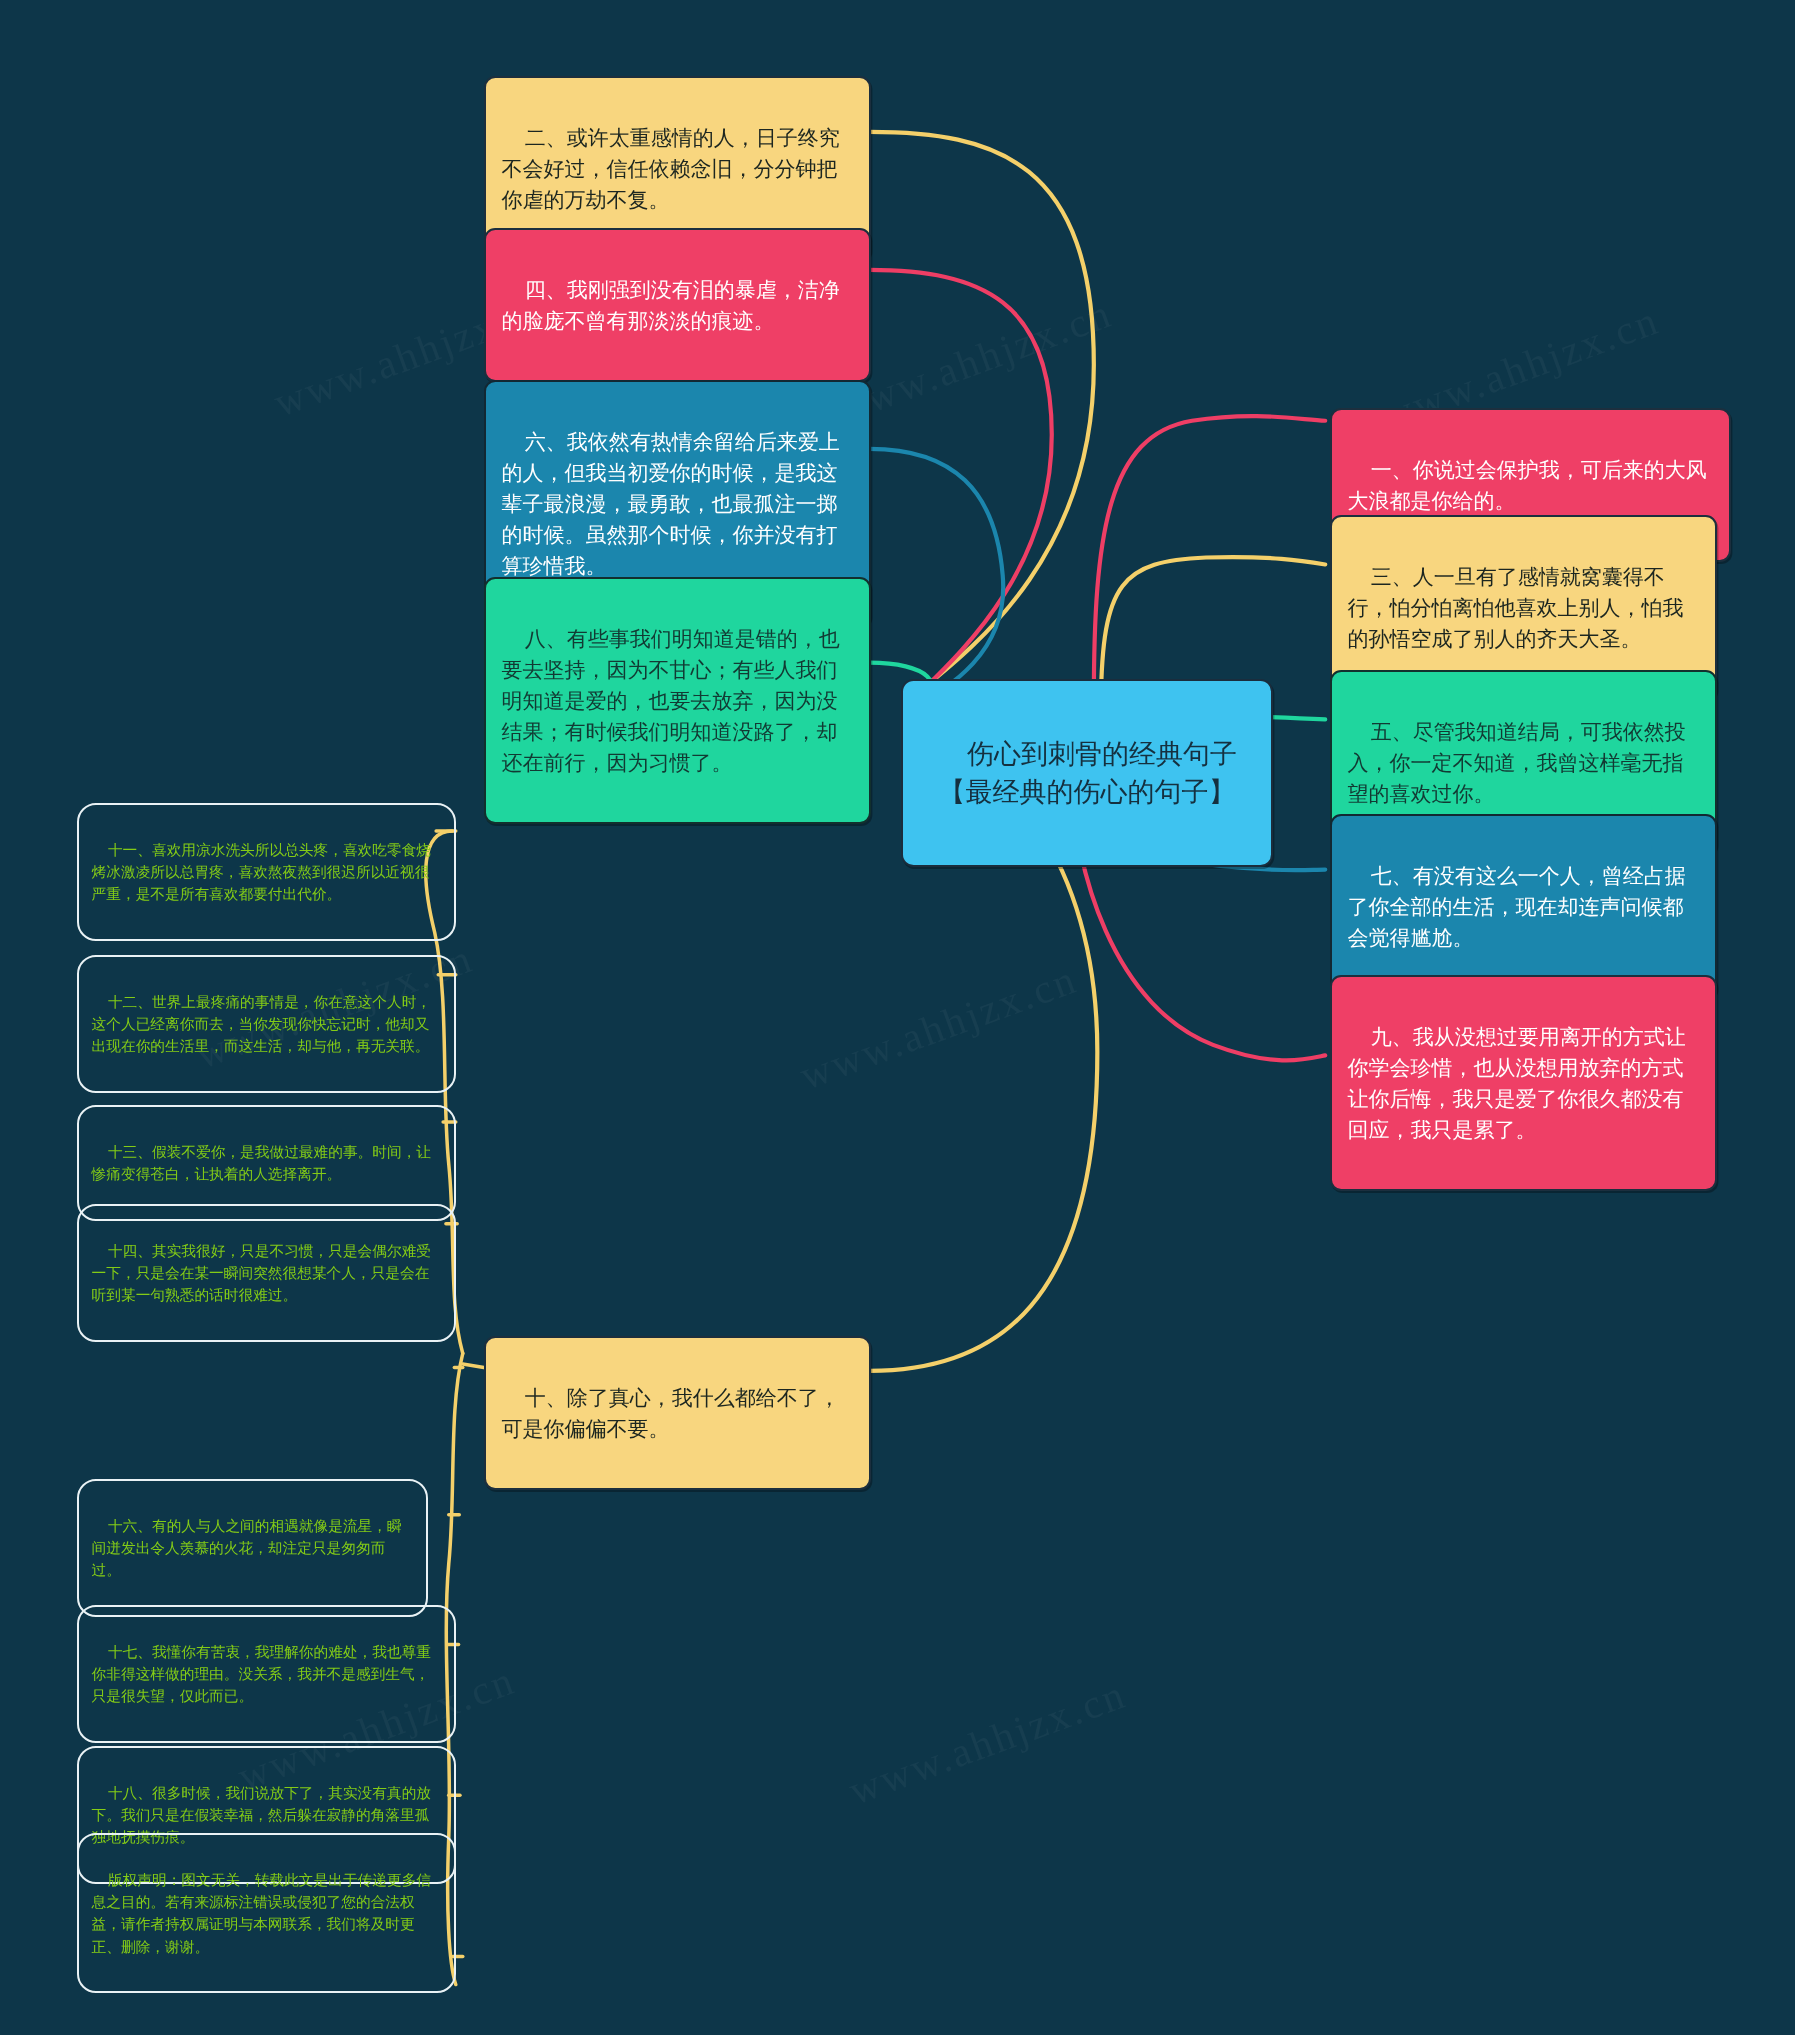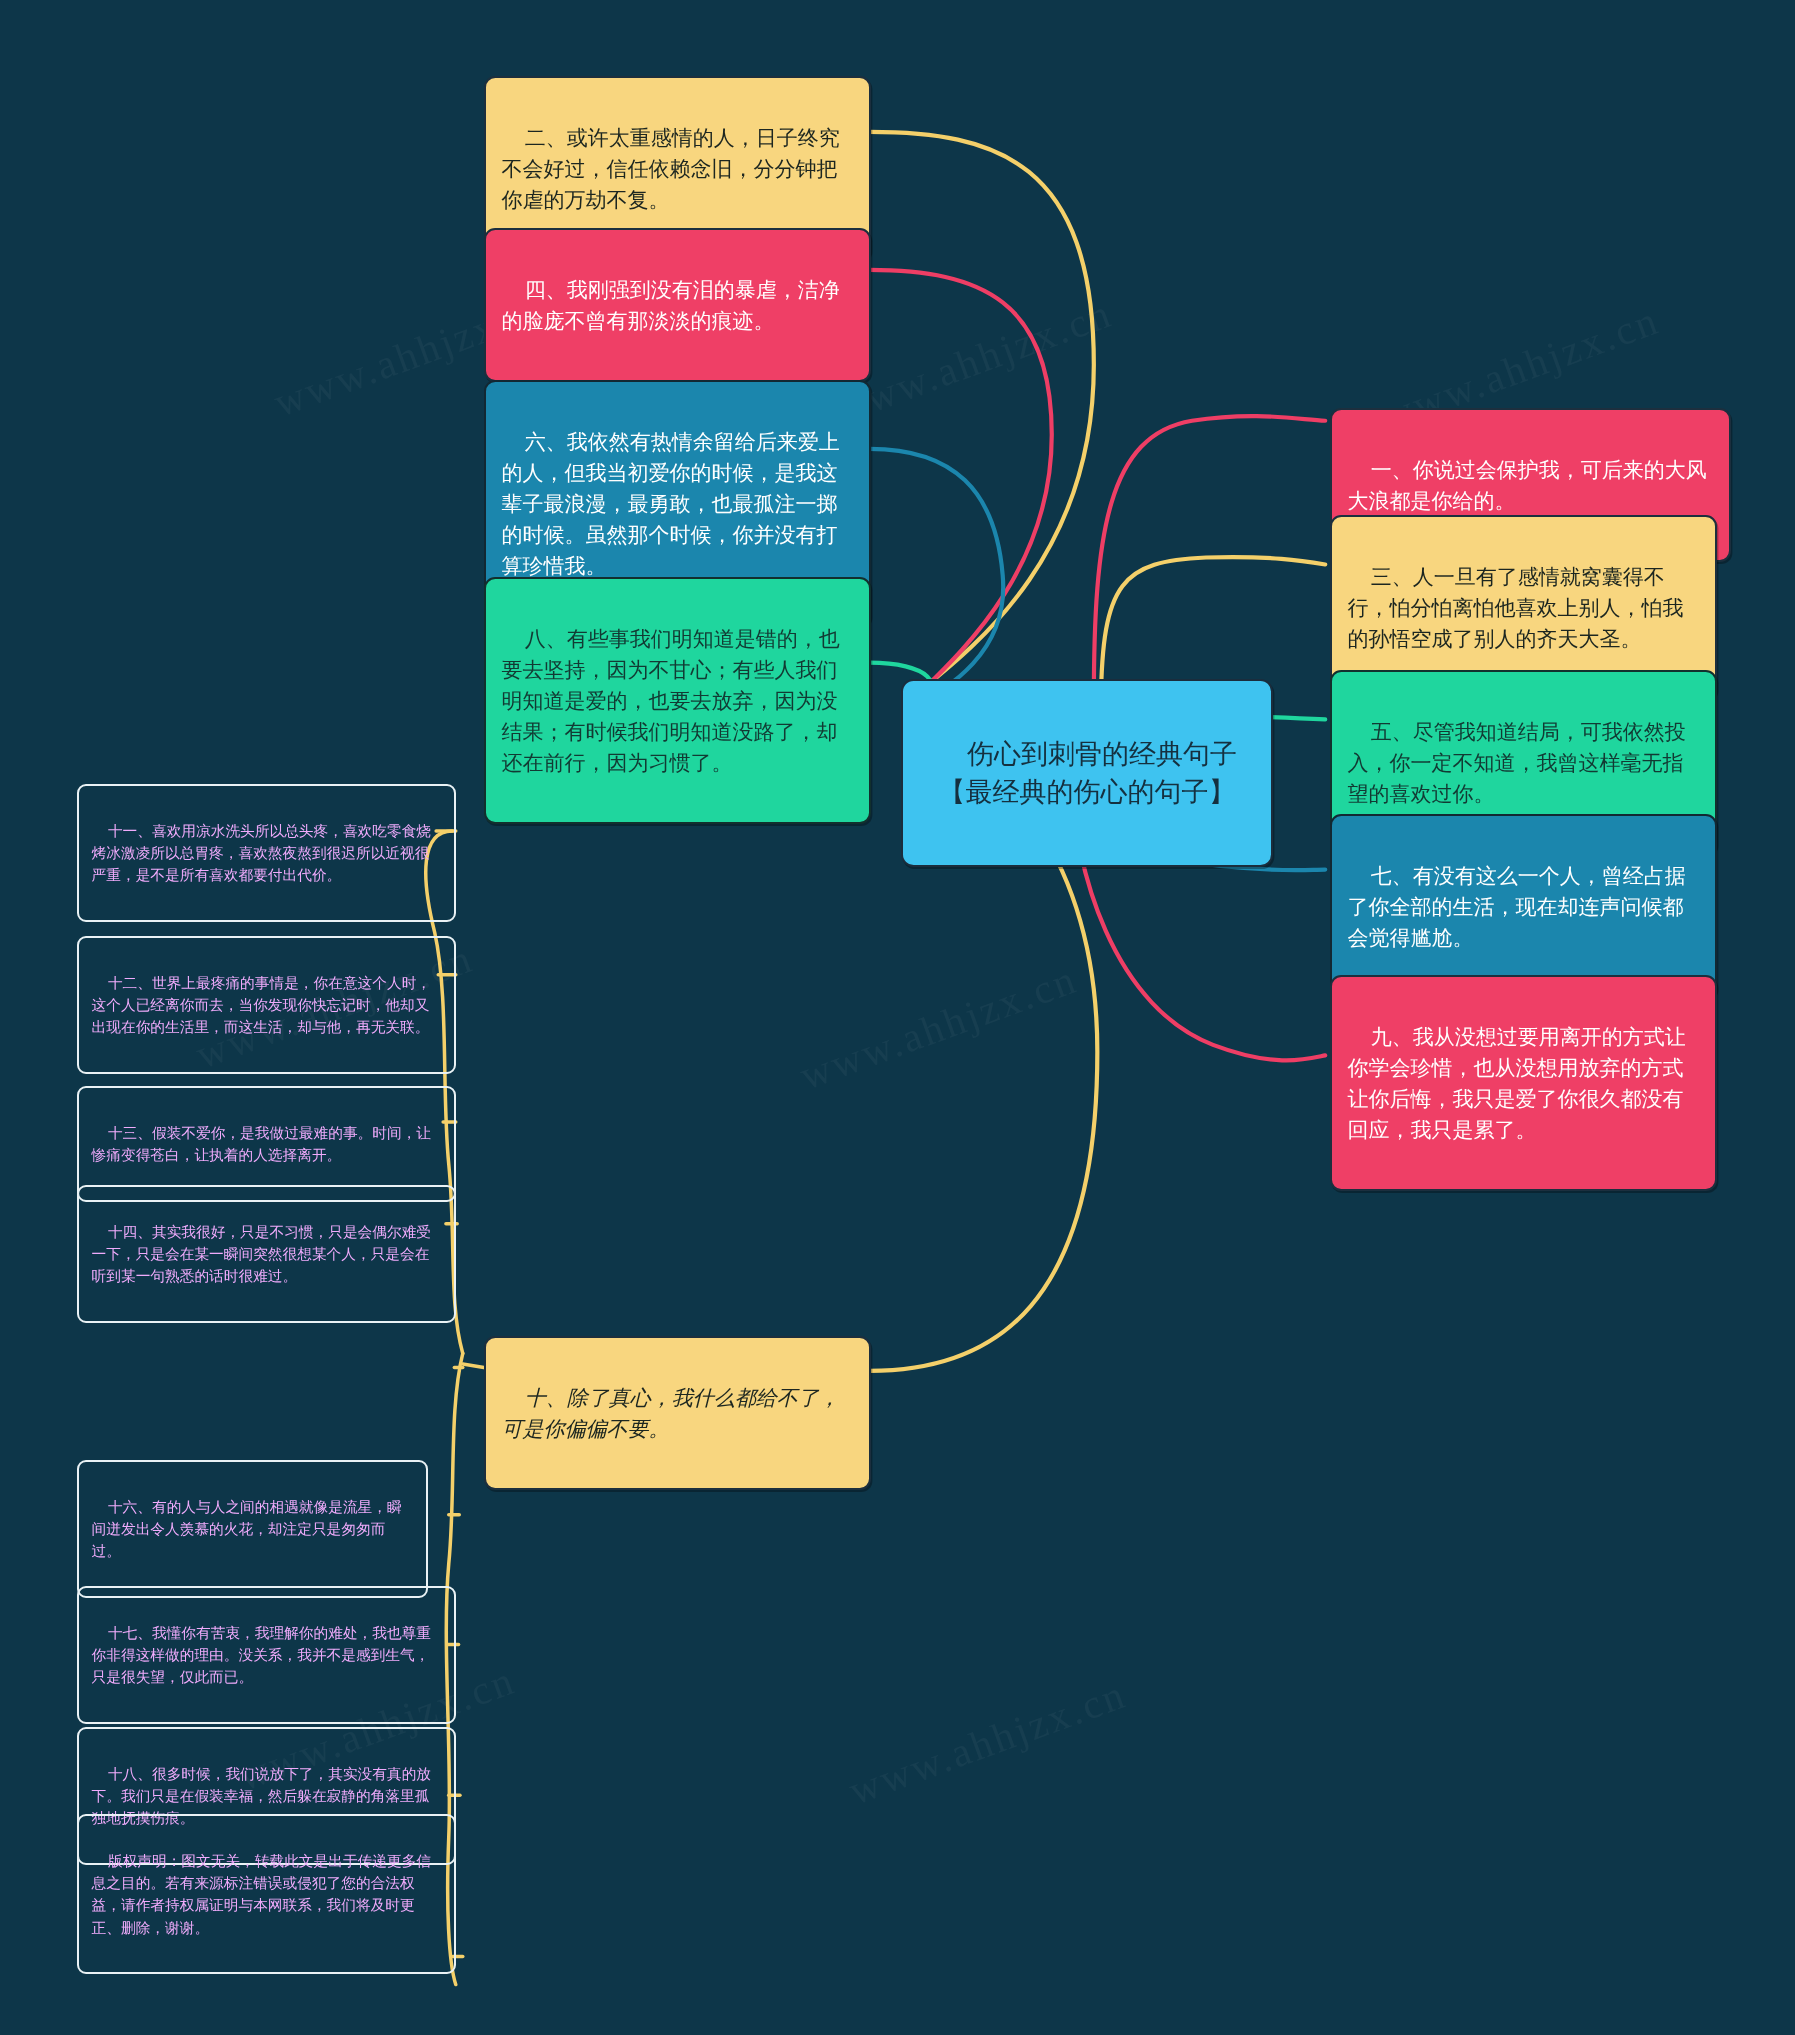--- a/index.html
+++ b/index.html
@@ -90,26 +90,27 @@
     background: #1fd69e;
     border: 2.1px solid #12302e;
     color: #123a33;
     font-size: 21px;
   }
 
   
   .node.leaf {
     background: transparent;
     border: 2.1px solid #e9f2f5;
-    color: #f0abfc;
+    color: #84cc16;
     font-size: 14.7px;
     line-height: 1.52;
     padding: 11.2px 12.6px;
-    border-radius: 9px;
+    border-radius: 19px;
     box-shadow: none;
+    margin-top: 19px;
   }
 </style>
 </head>
 <body style="background: rgb(13, 54, 73);">
 
 <div id="mindmap">
 
   <div class="watermark" style="left:267px; top:330px;">www.ahhjzx.cn</div>
   <div class="watermark" style="left:828px; top:337px;">www.ahhjzx.cn</div>
   <div class="watermark" style="left:1375px; top:344px;">www.ahhjzx.cn</div>
@@ -175,21 +176,21 @@
   </div>
 
   <div class="node blue" style="left:484px; top:380px; width:387px;">
     <span>六、我依然有热情余留给后来爱上的人，但我当初爱你的时候，是我这辈子最浪漫，最勇敢，也最孤注一掷的时候。虽然那个时候，你并没有打算珍惜我。</span>
   </div>
 
   <div class="node green" style="left:484px; top:577px; width:387px;">
     <span>八、有些事我们明知道是错的，也要去坚持，因为不甘心；有些人我们明知道是爱的，也要去放弃，因为没结果；有时候我们明知道没路了，却还在前行，因为习惯了。</span>
   </div>
 
-  <div class="node yellow" style="left:484px; top:1336px; width:387px;font-style:italic;">
+  <div class="node yellow" style="left:484px; top:1336px; width:387px;">
     <span>十、除了真心，我什么都给不了，可是你偏偏不要。</span>
   </div>
 
   <div class="node pink" style="left:1330px; top:408px; width:401px;">
     <span>一、你说过会保护我，可后来的大风大浪都是你给的。</span>
   </div>
 
   <div class="node yellow" style="left:1330px; top:515px; width:387px;">
     <span>三、人一旦有了感情就窝囊得不行，怕分怕离怕他喜欢上别人，怕我的孙悟空成了别人的齐天大圣。</span>
   </div>

